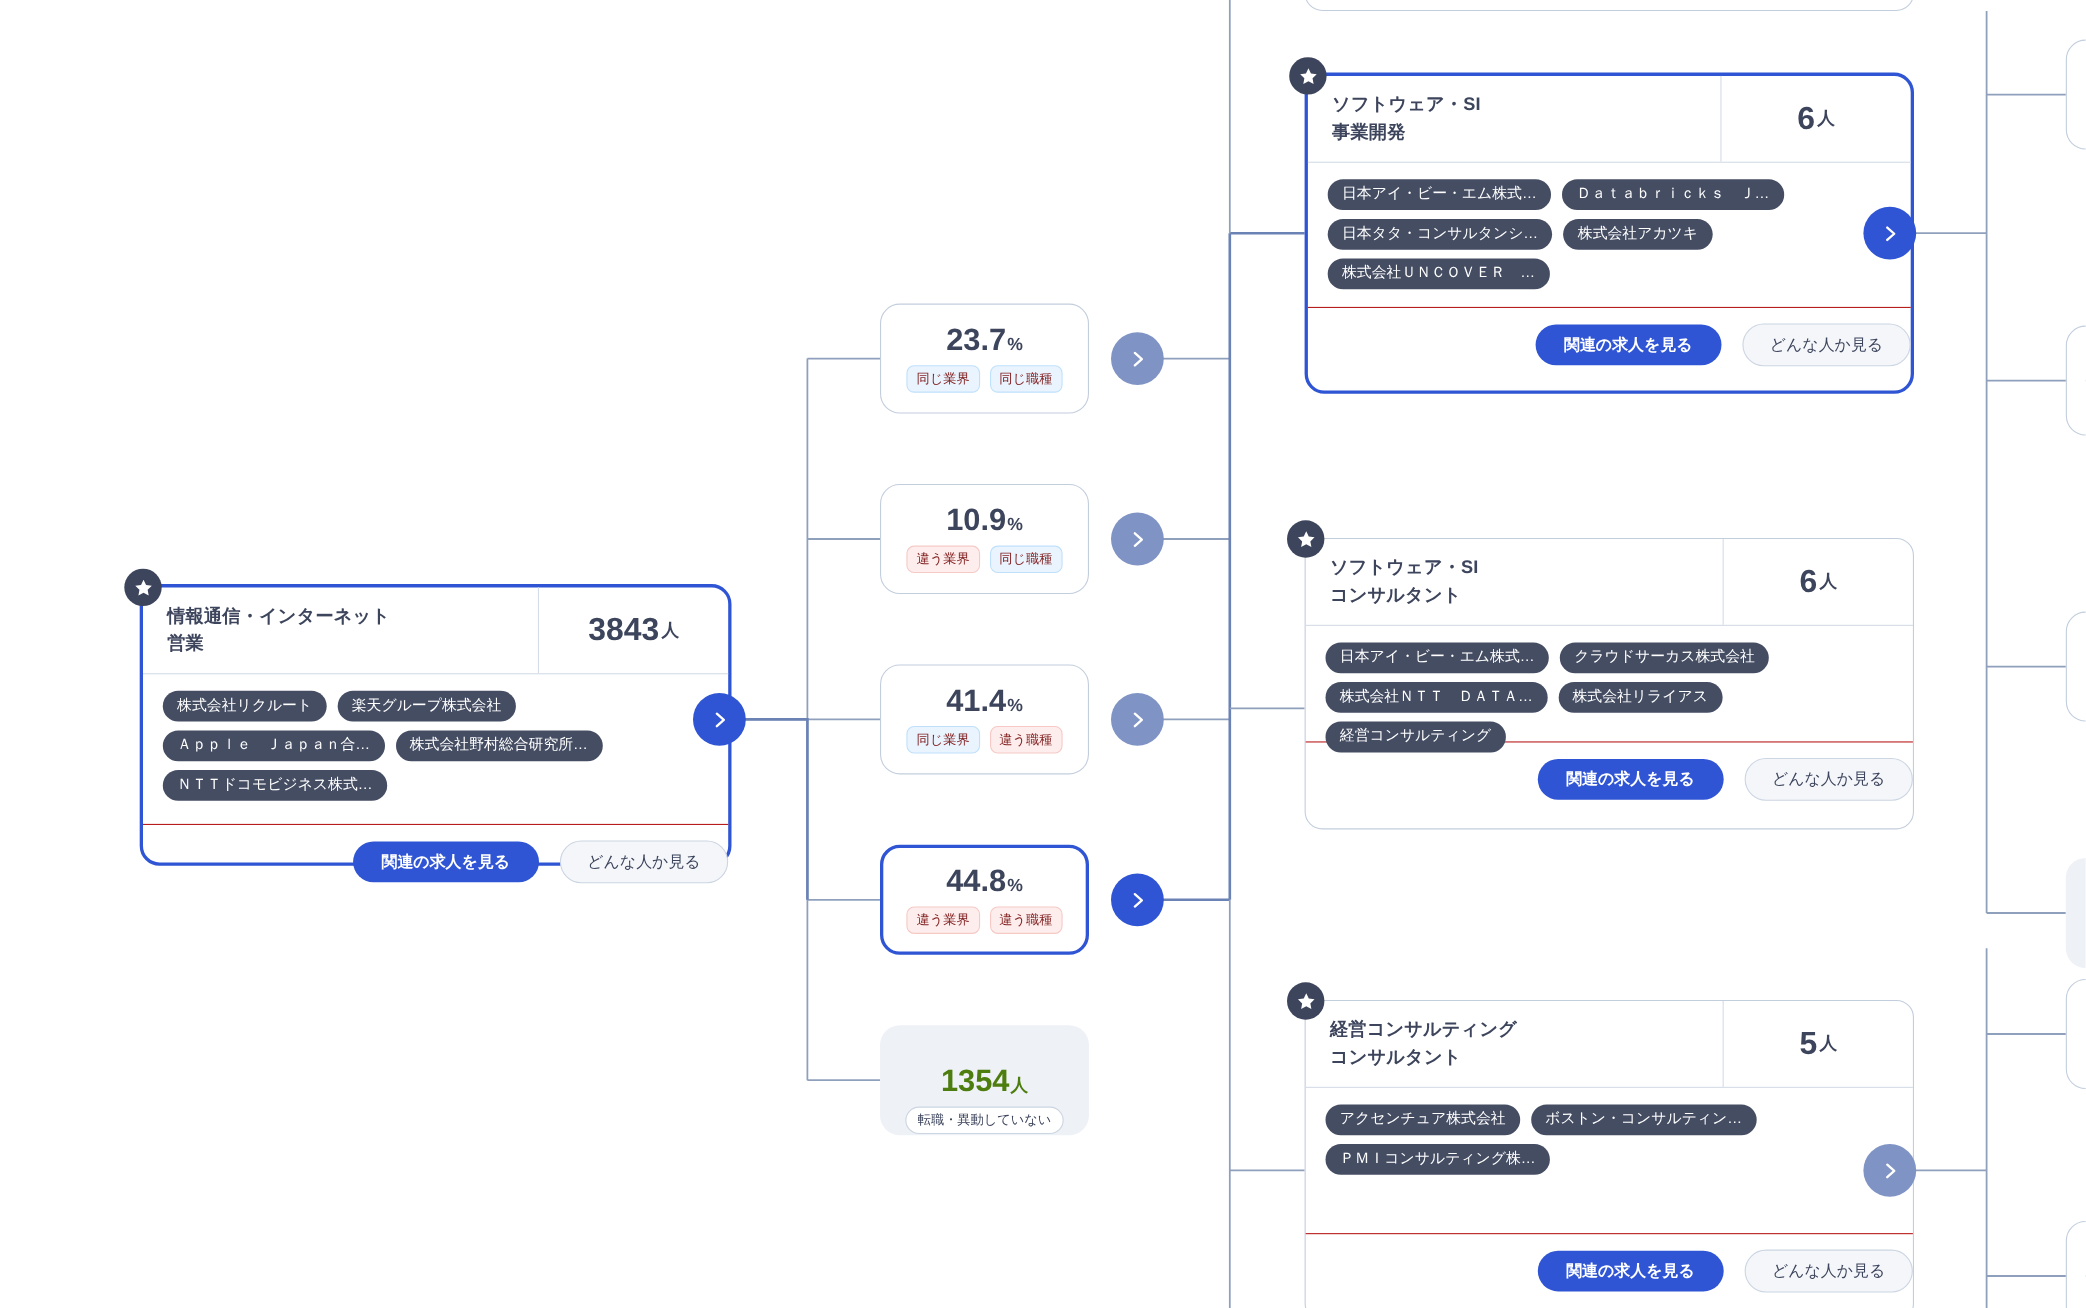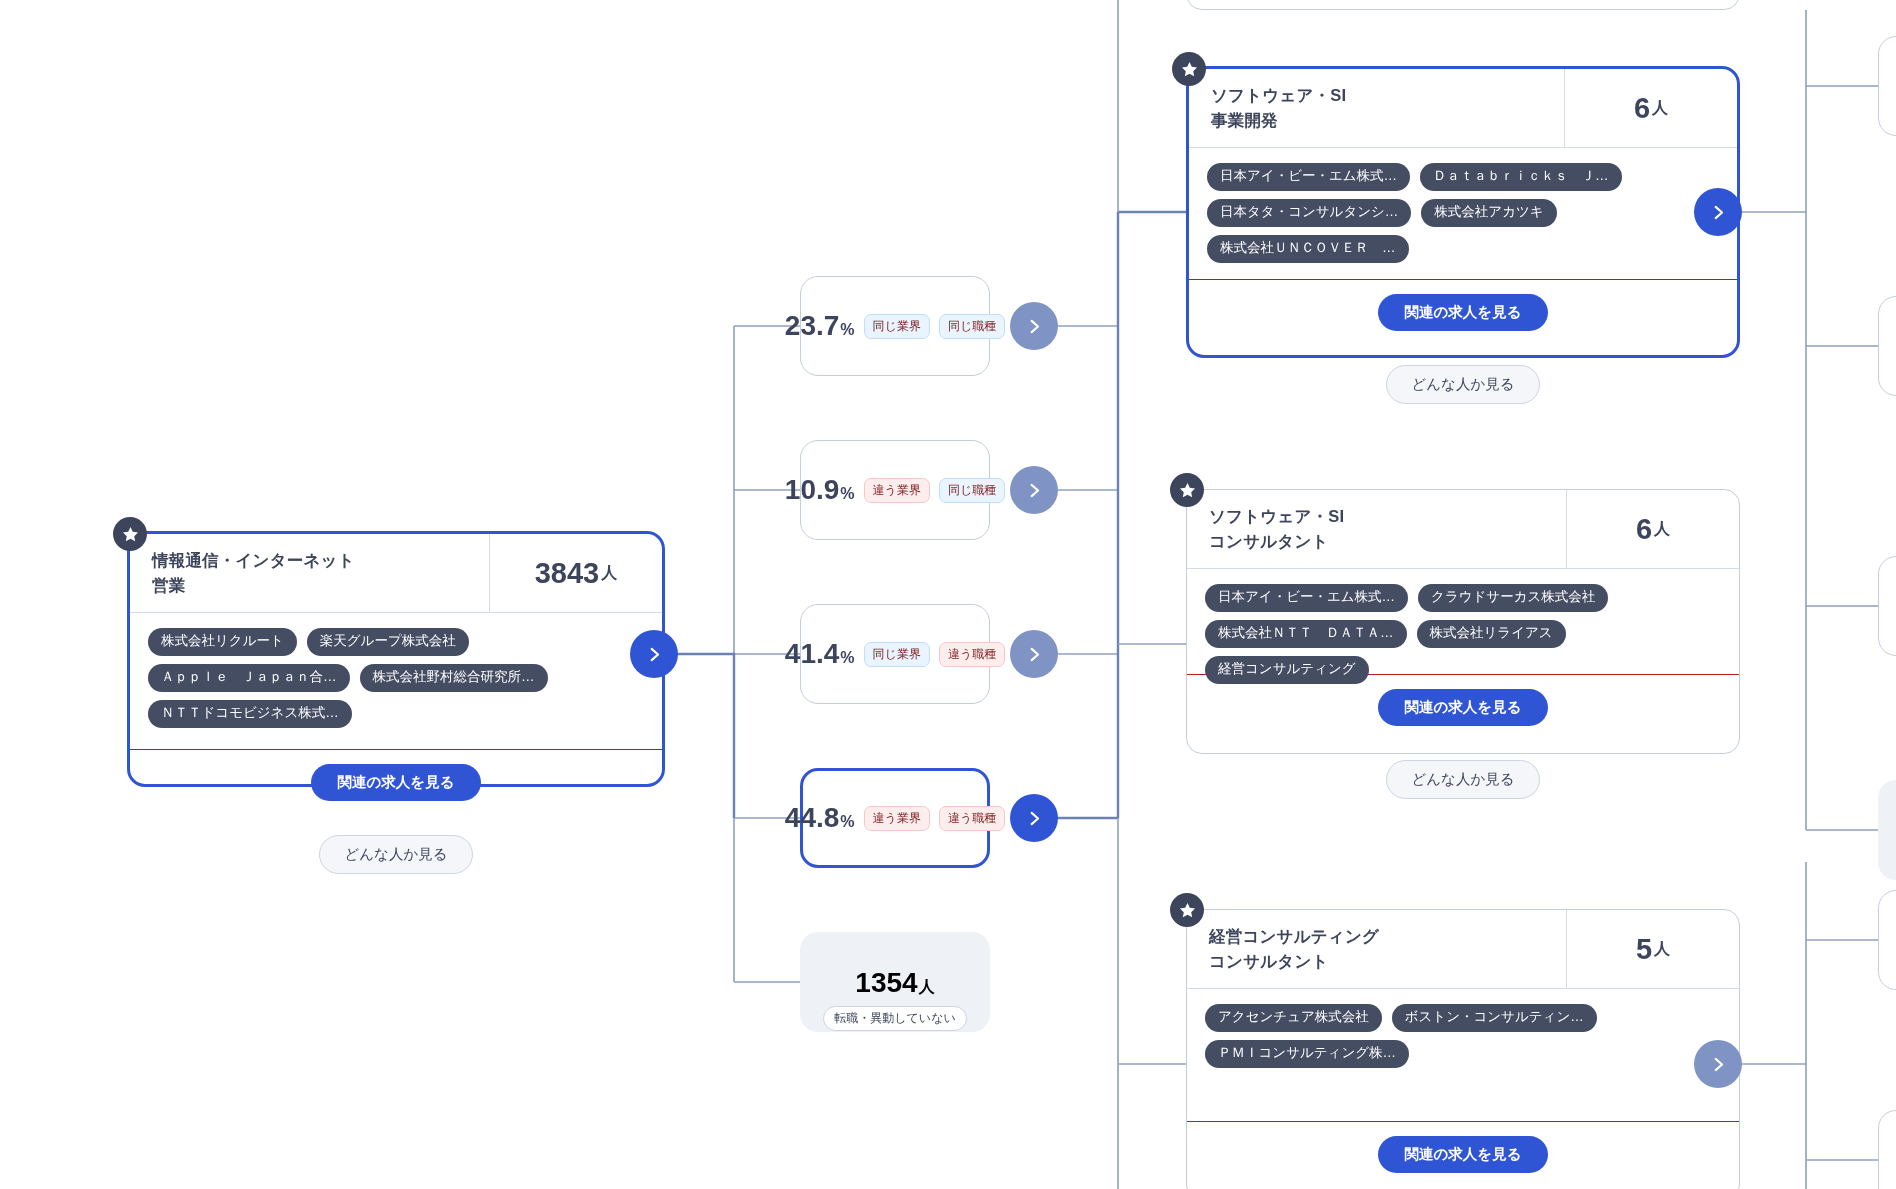--- a/index.html
+++ b/index.html
@@ -74,23 +74,22 @@
     background:#454d63;color:#ffffff;
     border-radius:999px;
     font-size:13.5px;
     padding:5px 13px 6px 13px;
     white-space:nowrap;
     line-height:1.25;
   }
 
   
   .card-actions{
-    display:flex;align-items:center;justify-content:flex-end;gap:34px;
+    display:flex;align-items:center;justify-content:flex-end;gap:19px;
     padding:14px 0 16px 0;
-    flex-direction:column;
   }
   .btn-primary{
     background:#2f55d4;color:#ffffff;
     border:none;border-radius:999px;
     font-size:14.5px;font-weight:bold;
     padding:9px 26px;
     font-family:inherit;cursor:pointer;
     white-space:nowrap;
   }
   .btn-secondary{
@@ -114,21 +113,21 @@
   .chev svg{display:block;}
 
   
   .rate-card{
     position:absolute;
     width:190px;height:100px;
     background:#ffffff;
     border:1px solid #c3cedd;
     border-radius:18px;
     box-sizing:border-box;
-    display:flex;
+    display:flex;flex-direction:column;
     align-items:center;justify-content:center;
     gap:9px;
   }
   .rate-card.selected{border:3px solid #2f55d4;}
   .rate-val{font-size:28px;font-weight:bold;color:#3d455c;line-height:1;white-space:nowrap;}
   .rate-val .unit{font-size:16px;font-weight:bold;margin-left:1px;}
   .rate-tags{display:flex;gap:9px;}
   .tag{
     font-size:12px;line-height:1;
     padding:5px 8px 6px 8px;
@@ -141,21 +140,21 @@
   
   .stay-card{
     position:absolute;
     width:190px;height:100px;
     background:#eef1f6;
     border-radius:18px;
     box-sizing:border-box;
     display:flex;flex-direction:column;
     align-items:center;justify-content:center;gap:9px;
   }
-  .stay-val{font-size:28px;font-weight:bold;color:#000000;line-height:1;white-space:nowrap;margin-top:35px;}
+  .stay-val{font-size:28px;font-weight:bold;color:#4d7c0f;line-height:1;white-space:nowrap;margin-top:35px;}
   .stay-val .unit{font-size:16px;font-weight:bold;margin-left:1px;}
   .stay-tag{
     font-size:12px;line-height:1;
     padding:5px 10px 6px 10px;border-radius:999px;
     background:#ffffff;border:1px solid #ccd5e2;color:#3d455c;white-space:nowrap;
   }
 
   
   .ghost-rate{
     position:absolute;width:190px;height:100px;

